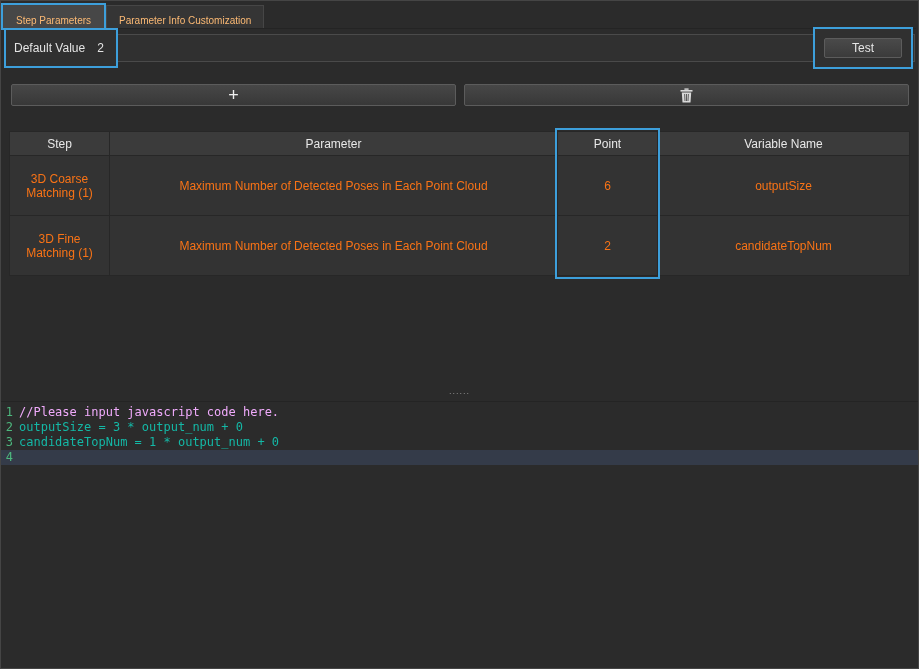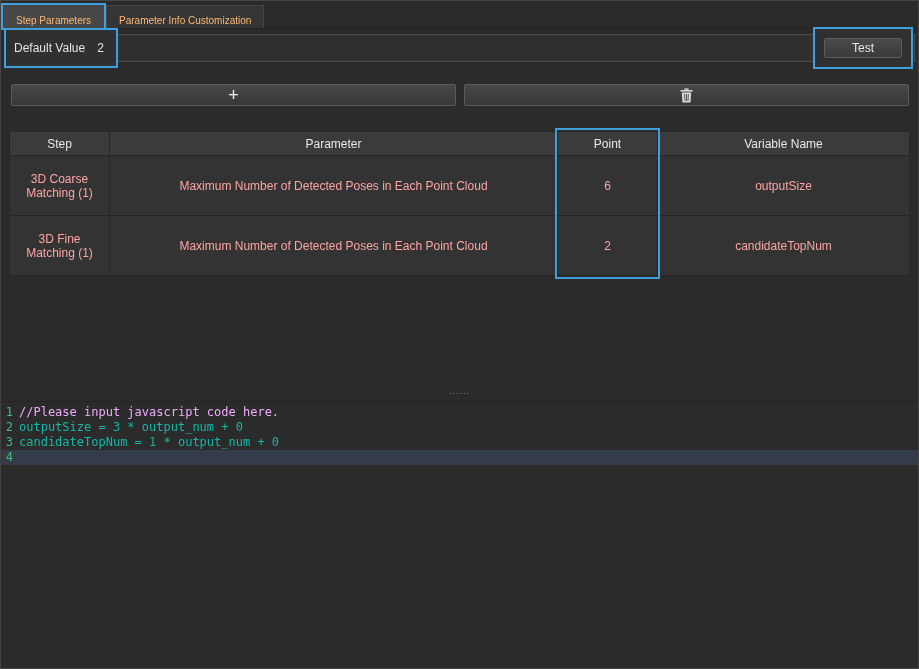--- a/index.html
+++ b/index.html
@@ -74,21 +74,21 @@
     display: grid;
     grid-template-columns: 100px 448px 100px 1fr;
     border-top: 1px solid #272727; border-left: 1px solid #272727;
   }
   .cell {
     border-right: 1px solid #272727; border-bottom: 1px solid #272727;
     display: flex; align-items: center; justify-content: center;
     text-align: center; font-size: 12px; padding: 2px 6px;
   }
   .hdr { height: 24px; background: #3b3b3b; color: #e8e8e8; }
-  .row-cell { height: 60px; background: #333333; color: #fca5a5; }
+  .row-cell { height: 60px; background: #333333; color: #f97316; }
   .value-annot {
     position: absolute; top: -3px; left: 546px; width: 105px; height: 151px;
     border: 2px solid var(--accent, #3d9fdb);
     pointer-events: none;
   }
   
   .splitter {
     position: absolute; top: 384px; left: 0; right: 0; height: 13px;
     text-align: center; color: #909090;
     font-size: 9px; letter-spacing: 1px; line-height: 13px;

